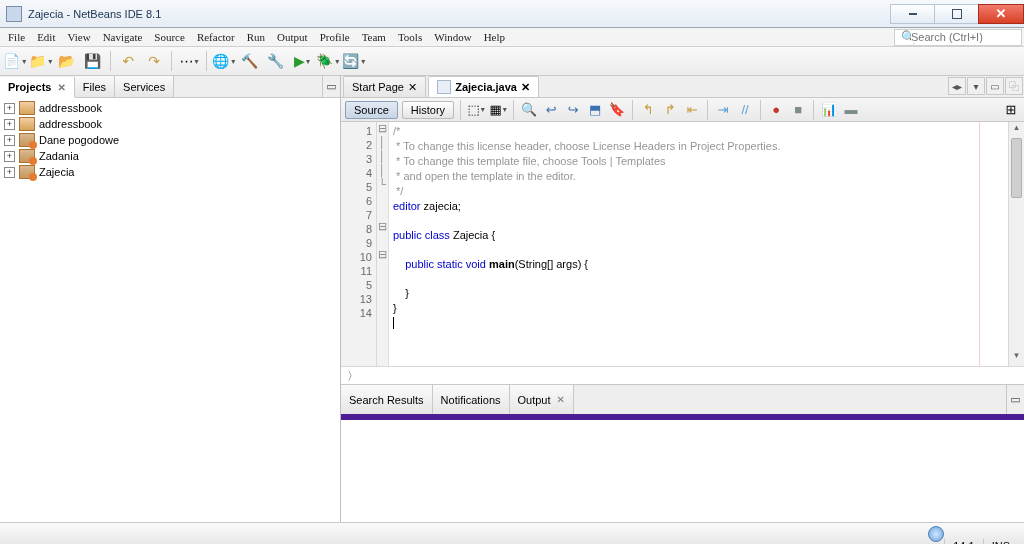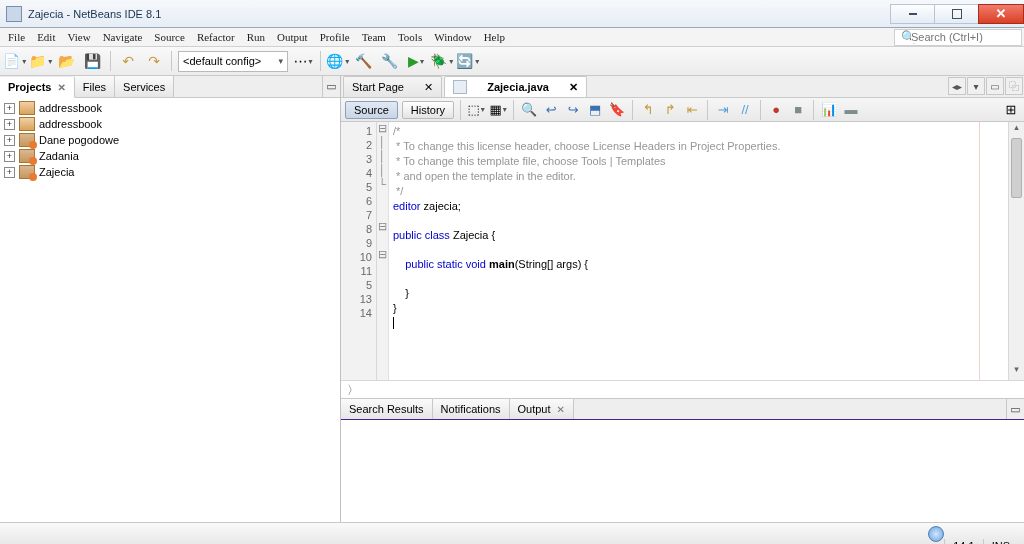--- a/index.html
+++ b/index.html
@@ -44,21 +44,21 @@
 .tree { padding:2px; }
 .treeitem { display:flex; align-items:center; height:16px; padding-left:2px; gap:2px; }
 .twist { width:11px; height:11px; border:1px solid #8a8a8a; font-size:9px; line-height:9px; text-align:center; color:#333; background:#fff; }
 .picon { width:16px; height:14px; margin:0 2px; display:inline-block; }
 .picon.book { background:linear-gradient(#f2cfa5,#d8a45b); border:1px solid #a87632; }
 .picon.java { background:linear-gradient(#d9b88f,#c7975f); border:1px solid #a87632; position:relative; }
 .picon.java::after { content:""; position:absolute; right:-3px; bottom:-3px; width:8px; height:8px; background:#e87b32; border-radius:50%; }
 
 .rightpane { flex:1; display:flex; flex-direction:column; background:#fff; }
 .edtabstrip { height:22px; display:flex; align-items:stretch; border-bottom:1px solid #c8c8c8; background:#eee; padding-left:2px; }
-.edtab { padding:3px 8px; border:1px solid #c8c8c8; border-bottom:none; background:linear-gradient(#f5f5f5,#e6e6e6); display:flex; align-items:center; gap:20px; margin-right:2px; border-radius:2px 2px 0 0; }
+.edtab { padding:3px 8px; border:1px solid #c8c8c8; border-bottom:none; background:linear-gradient(#f5f5f5,#e6e6e6); display:flex; align-items:center; gap:4px; margin-right:2px; border-radius:2px 2px 0 0; }
 .edtab.active { background:#fff; font-weight:bold; }
 .edtab .ficon { width:14px; height:14px; background:#e9eef6; border:1px solid #a8b9cd; }
 .edtabstrip .right { margin-left:auto; display:flex; }
 .edtabstrip .right .sq { width:18px; height:18px; border:1px solid #c8c8c8; background:#f0f0f0; margin:1px 1px 0 0; display:flex; align-items:center; justify-content:center; font-size:10px; color:#555; }
 
 .srchist { height:24px; border-bottom:1px solid #c8c8c8; display:flex; align-items:center; padding:0 4px; gap:4px; background:linear-gradient(#f6f6f6,#e9e9e9); }
 .srchist .pill { padding:2px 8px; border:1px solid #bbb; border-radius:2px; background:linear-gradient(#fff,#e4e4e4); font-size:11px; }
 .srchist .pill.active { background:linear-gradient(#e2e9f3,#c8d5e6); border-color:#8ba0bb; }
 .srchist .ico { width:18px; height:18px; display:flex; align-items:center; justify-content:center; font-size:13px; }
 .srchist .spacer-right { margin-left:auto; }
@@ -77,21 +77,21 @@
 .cursor { display:inline-block; width:1px; height:12px; background:#000; vertical-align:middle; }
 .code .hl { position:absolute; left:0; right:0; top:184px; height:14px; background:#eaf1fb; z-index:-1; }
 
 .scrollbar-v { width:16px; background:#f0f0f0; border-left:1px solid #d8d8d8; position:relative; }
 .scrollbar-v .thumb { position:absolute; left:2px; right:2px; top:16px; height:60px; background:#cfcfcf; border:1px solid #b0b0b0; border-radius:2px; }
 .scrollbar-v .arr { position:absolute; left:0; right:0; height:16px; text-align:center; font-size:9px; color:#666; }
 .scrollbar-v .arr.up { top:0; } .scrollbar-v .arr.dn { bottom:0; }
 
 .breadcrumb { height:18px; border-top:1px solid #d8d8d8; font-family:"Courier New",monospace; font-size:12px; padding:1px 6px; color:#555; }
 
-.bottomtabs { height:22px; border-top:1px solid #c8c8c8; border-bottom:1px solid #4c1d95; background:#eee; display:flex; }
+.bottomtabs { height:36px; border-top:1px solid #c8c8c8; border-bottom:6px solid #4c1d95; background:#eee; display:flex; }
 .bottomtabs .tab { font-weight:normal; }
 .bottomtabs .mini { margin-left:auto; width:18px; display:flex; align-items:center; justify-content:center; color:#555; border-left:1px solid #c8c8c8; }
 .bottomarea { height:124px; background:#fff; }
 
 .statusbar { position:absolute; bottom:0; left:0; right:0; height:22px; background:linear-gradient(#fafafa,#e8e8e8); border-top:1px solid #c8c8c8; display:flex; align-items:center; padding:0 6px; gap:10px; }
 .statusbar .cell { border-left:1px solid #c8c8c8; padding:0 8px; height:14px; display:flex; align-items:center;margin-top:24px; }
 .statusbar .right { margin-left:auto; display:flex; align-items:center; }
 .statusbar .notif { width:16px; height:16px; border-radius:50%; background:radial-gradient(#cfe7ff,#6aa0db); border:1px solid #4a7fb5; }
 </style>
 </head>
@@ -129,23 +129,20 @@
 
 <div class="maintb">
   <div class="tbbtn dd" style="color:#3b8e3b">📄</div>
   <div class="tbbtn dd" style="color:#d9a441">📁</div>
   <div class="tbbtn" style="color:#3a71b0">📂</div>
   <div class="tbbtn" style="color:#3a71b0">💾</div>
   <div class="sep"></div>
   <div class="tbbtn" style="color:#c79a3a">↶</div>
   <div class="tbbtn" style="color:#c79a3a">↷</div>
   <div class="sep"></div>
-  <div class="combo">
-      <span>&lt;default config&gt;</span>
-    </div>
   <div class="tbbtn dd">⋯</div>
   <div class="sep"></div>
   <div class="tbbtn dd" style="color:#6a6a6a">🌐</div>
   <div class="tbbtn" style="color:#5aa0d8">🔨</div>
   <div class="tbbtn" style="color:#5aa0d8">🔧</div>
   <div class="tbbtn dd" style="color:#2a9b2a">▶</div>
   <div class="tbbtn dd" style="color:#2a9b2a">🪲</div>
   <div class="tbbtn dd" style="color:#2a9b2a">🔄</div>
 </div>
 

